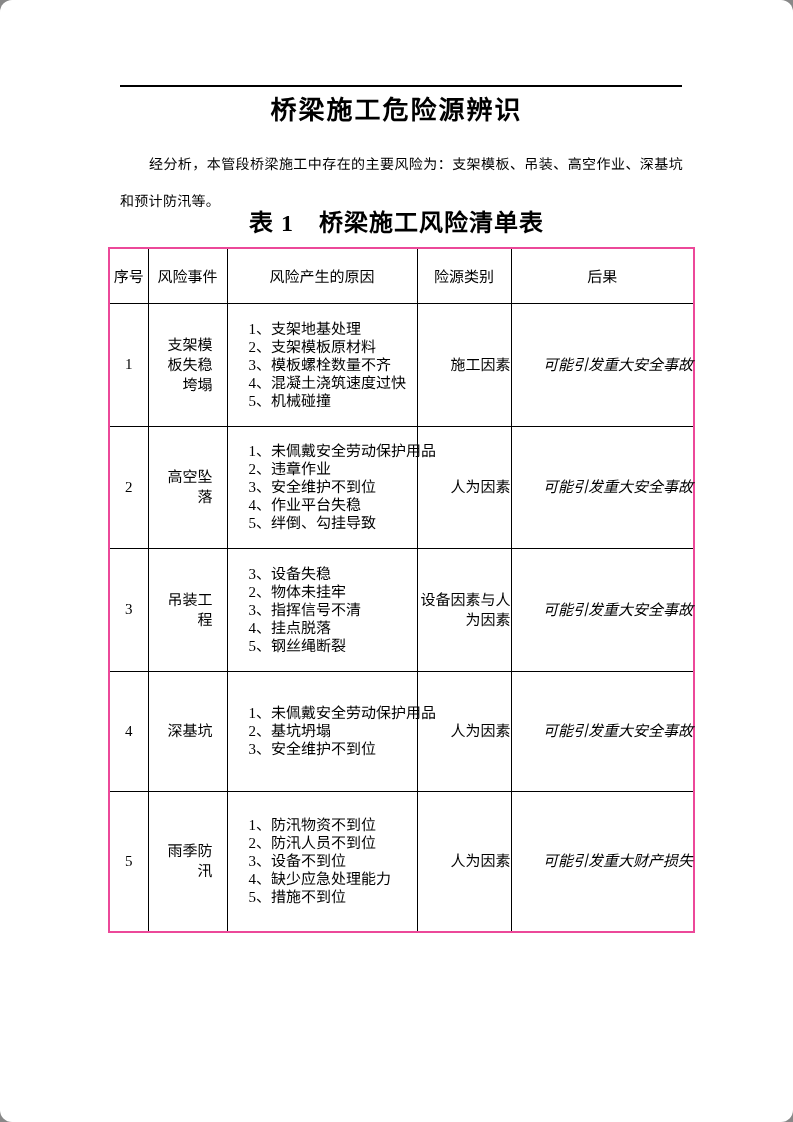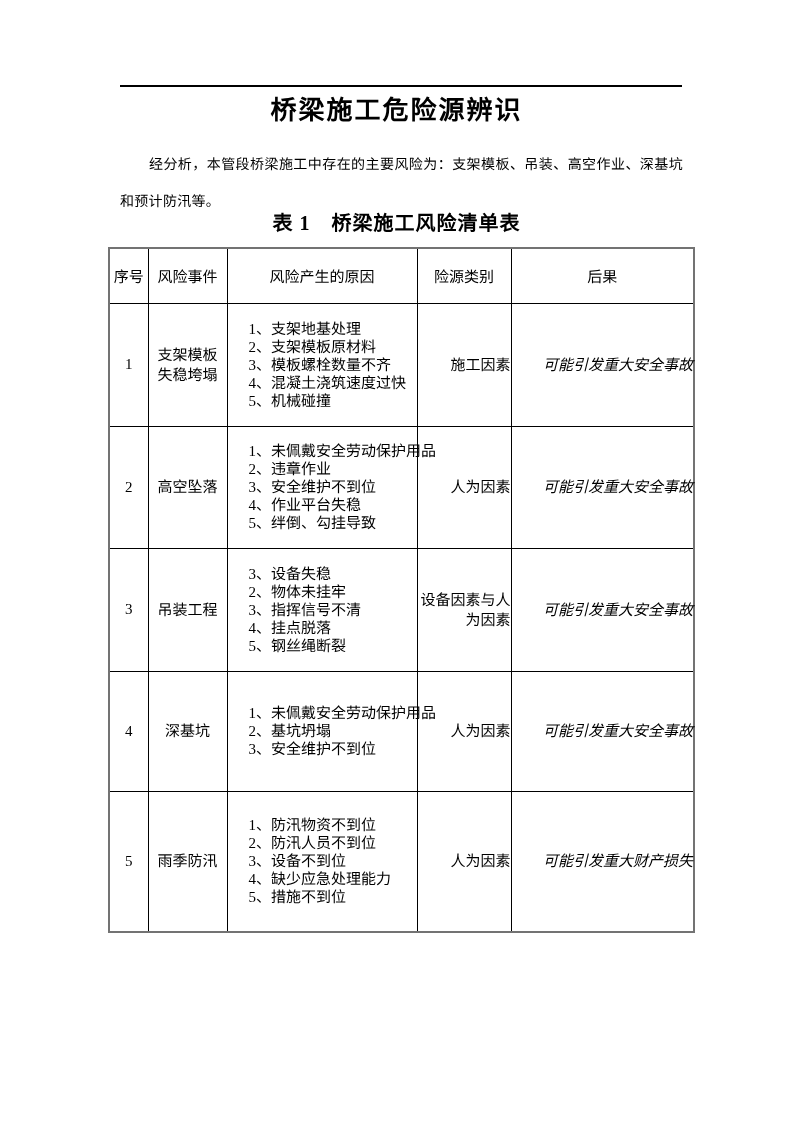--- a/index.html
+++ b/index.html
@@ -9,20 +9,21 @@
   }
   .page {
     position: relative;
     width: 793px;
     height: 1122px;
     margin: 0 auto;
     background: #ffffff;
     color: #000000;
     font-family: "Liberation Serif", serif;
     overflow: hidden;
+    border-radius: 12px;
   }
   .header-rule {
     position: absolute;
     top: 85px;
     left: 120px;
     width: 562px;
     height: 0;
     border-top: 2px solid #000;
   }
   .doc-title {
@@ -50,55 +51,55 @@
     text-align: justify;
     text-indent: 29px;
   }
   .table-caption {
     position: absolute;
     top: 210px;
     left: 0;
     width: 793px;
     margin: 0;
     text-align: center;
-    font-size: 20px;
+    font-size: 24px;
     font-weight: bold;
     letter-spacing: 1px;
     line-height: 26px;
   }
   table.risk-table {
     position: absolute;
     top: 247px;
     left: 108px;
     width: 585px;
     border-collapse: collapse;
     table-layout: fixed;
-    border: 2px solid #737373;
+    border: 2px solid #ec4899;
     font-size: 15px;
   }
   .risk-table th,
   .risk-table td {
     border: 1px solid #000;
     padding: 0;
     vertical-align: middle;
     font-weight: normal;
     overflow: visible;
   }
   .risk-table thead tr { height: 55px; }
   .risk-table tr.row-h1 { height: 123px; }
   .risk-table tr.row-h2 { height: 122px; }
   .risk-table tr.row-h3 { height: 123px; }
   .risk-table tr.row-h4 { height: 120px; }
   .risk-table tr.row-h5 { height: 141px; }
   .risk-table th { text-align: center; }
   td.col-no { text-align: center; }
   td.col-event {
-    text-align: center;
+    text-align: right;
     line-height: 20px;
-    padding: 0 6px;
+    padding: 0 14px;
   }
   td.col-causes { padding-left: 21px; }
   .cause-line {
     white-space: nowrap;
     line-height: 18px;
   }
   td.col-category {
     text-align: right;
     line-height: 20px;
   }

